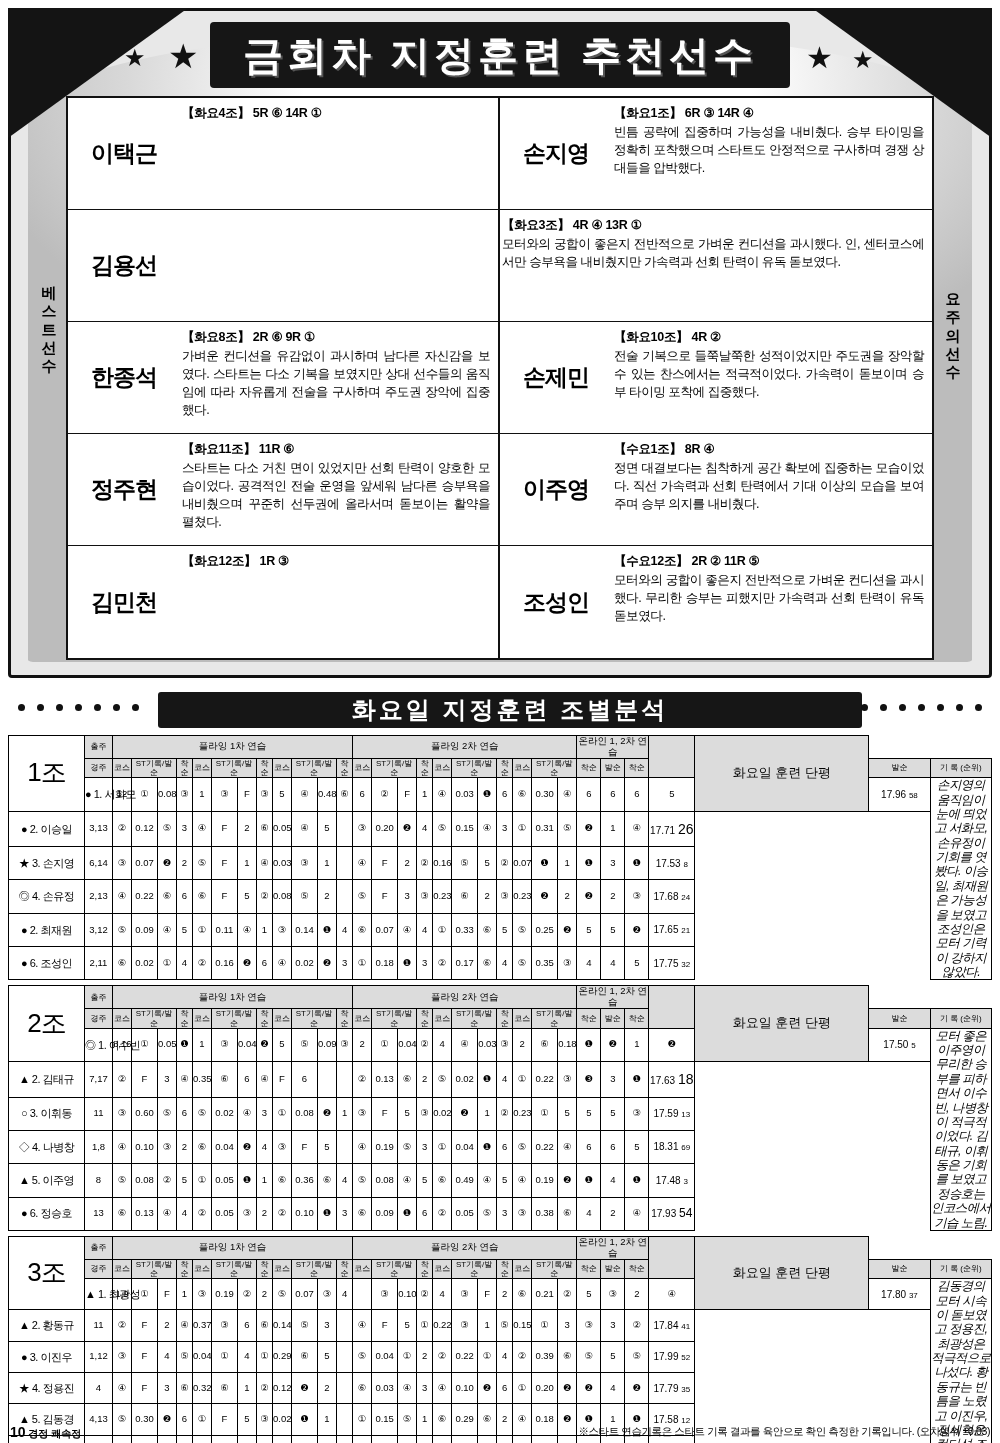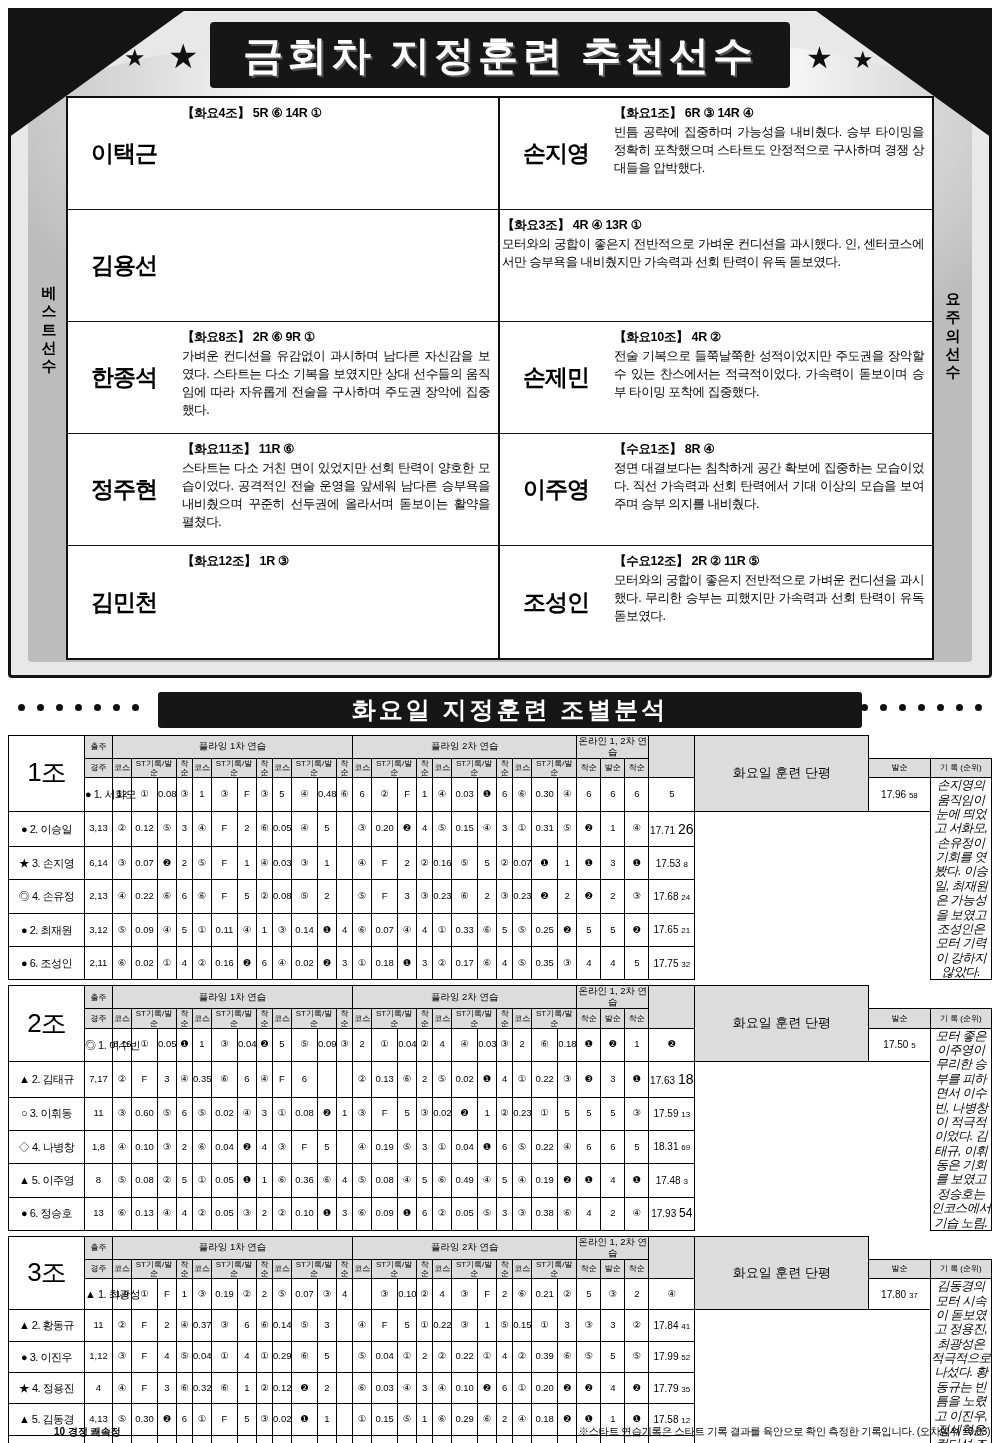--- a/index.html
+++ b/index.html
@@ -199,21 +199,21 @@
     position: absolute;
     left: 0; bottom: 0;
     width: 1000px;
     height: 22px;
     display: flex;
     align-items: center;
     justify-content: space-between;
     padding: 0 10px;
   }
   .footer .pg { font-size: 10px; font-weight: bold; }
-  .footer .pg .pnum { font-size: 10px; margin-left: 44px; }
+  .footer .pg .pnum { font-size: 14px; }
   .footer .note { font-size: 10.5px; letter-spacing: -0.4px; }
 </style>
 </head>
 <body>
 
 <div class="top-section">
   <div class="top-bg-frame"></div>
   <div class="top-bg-inner"></div>
   <div class="top-corner-dark-l"></div>
   <div class="top-corner-dark-r"></div>

